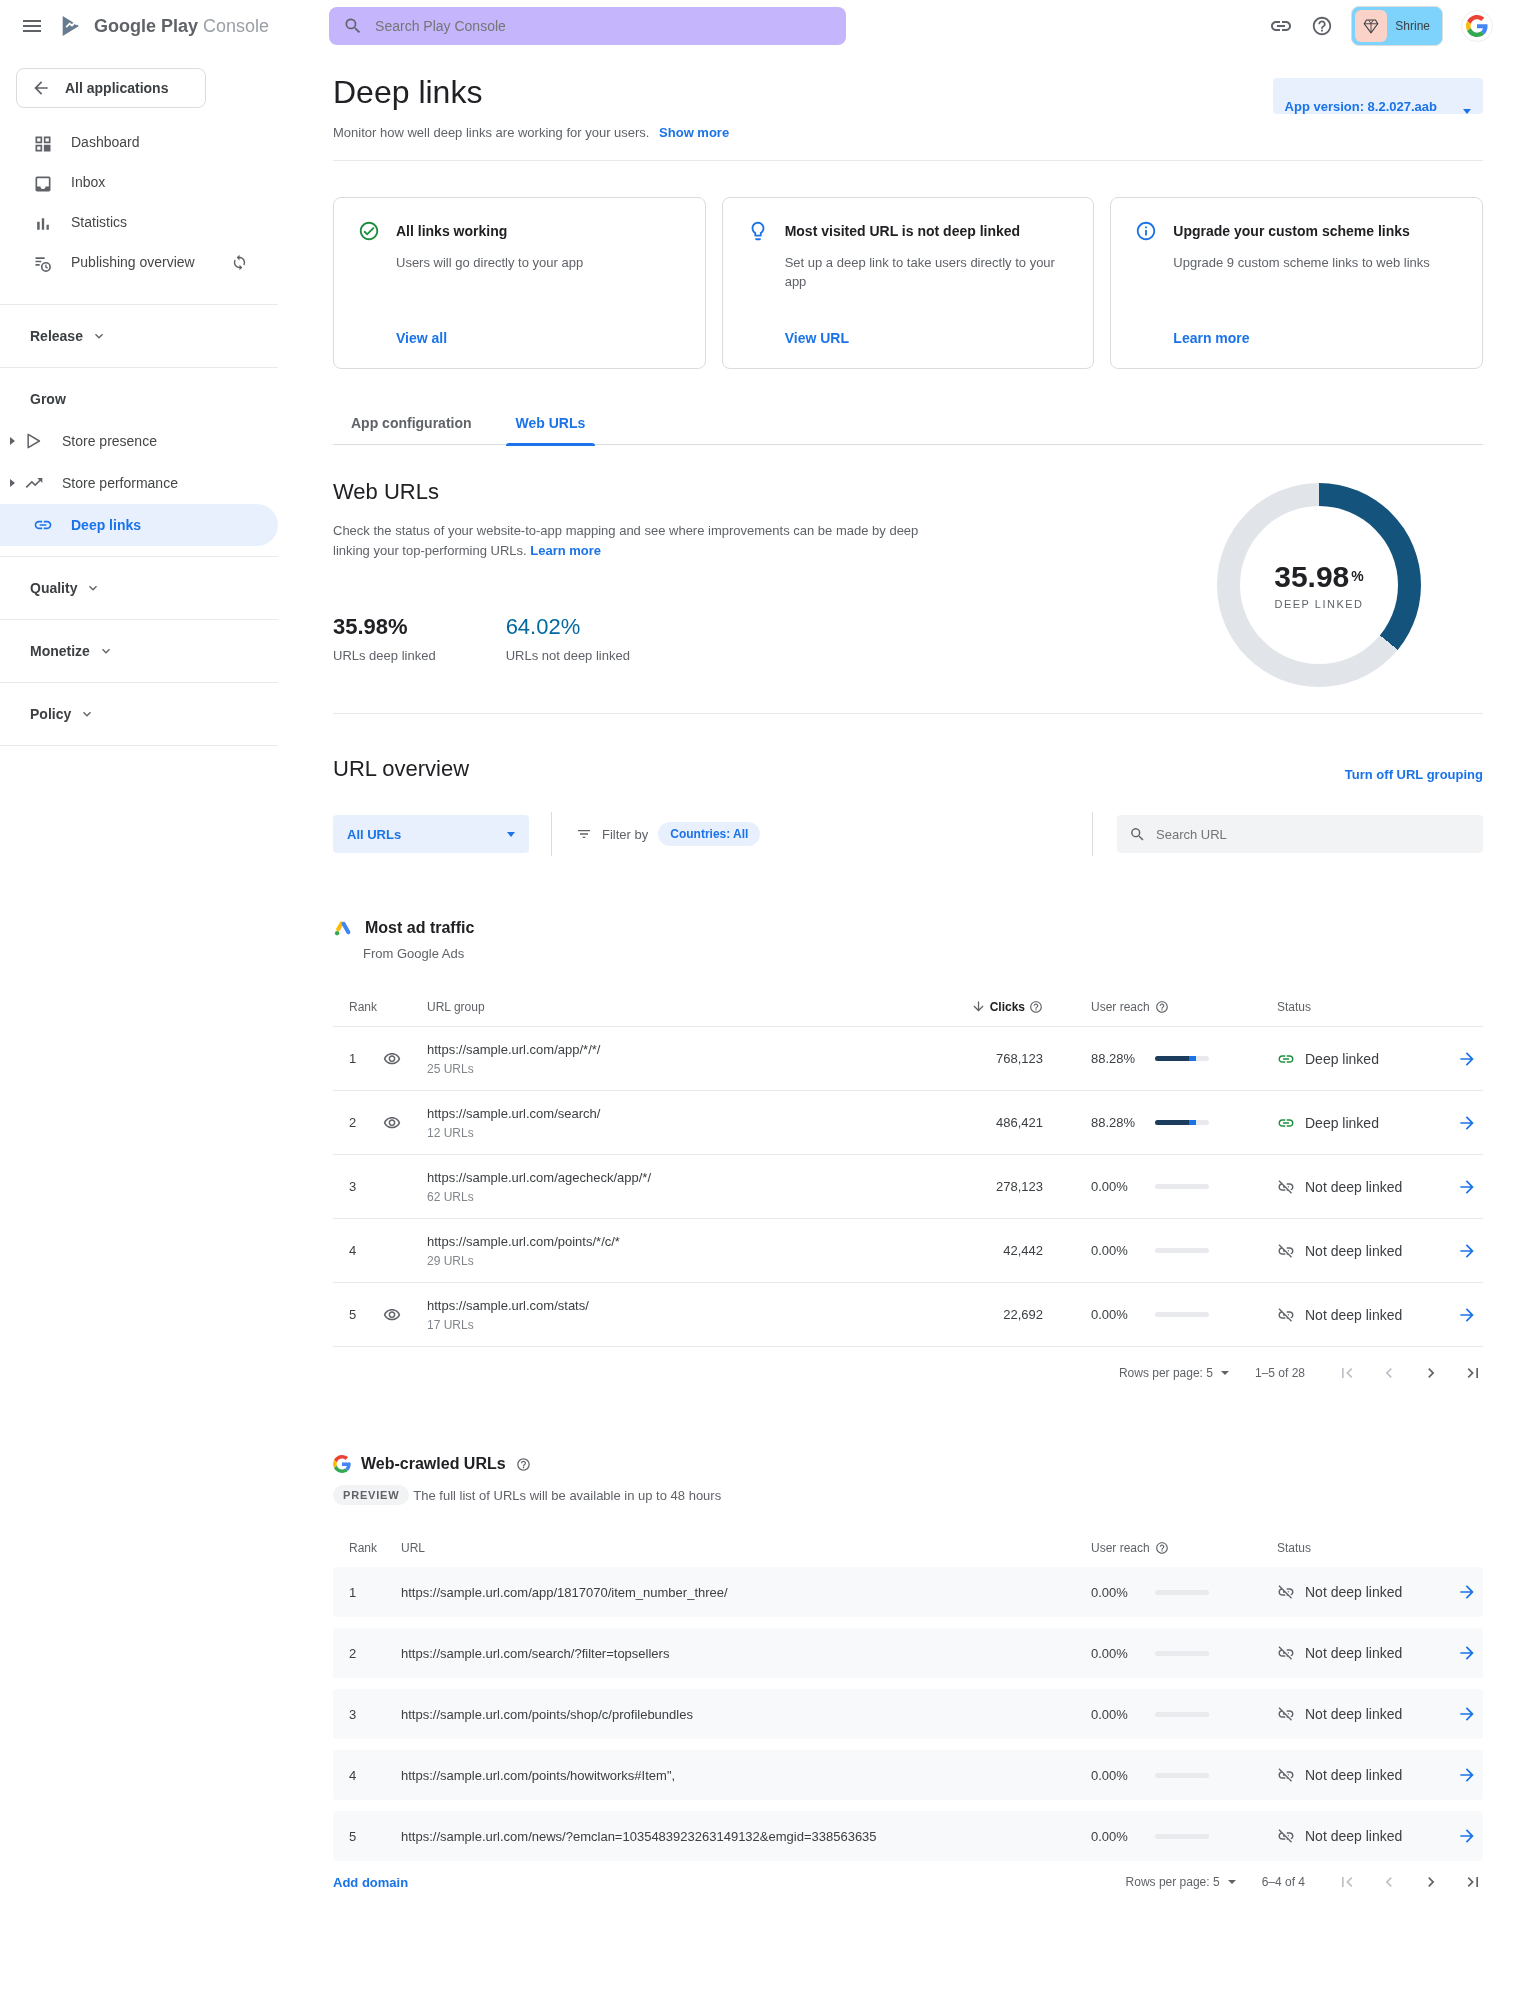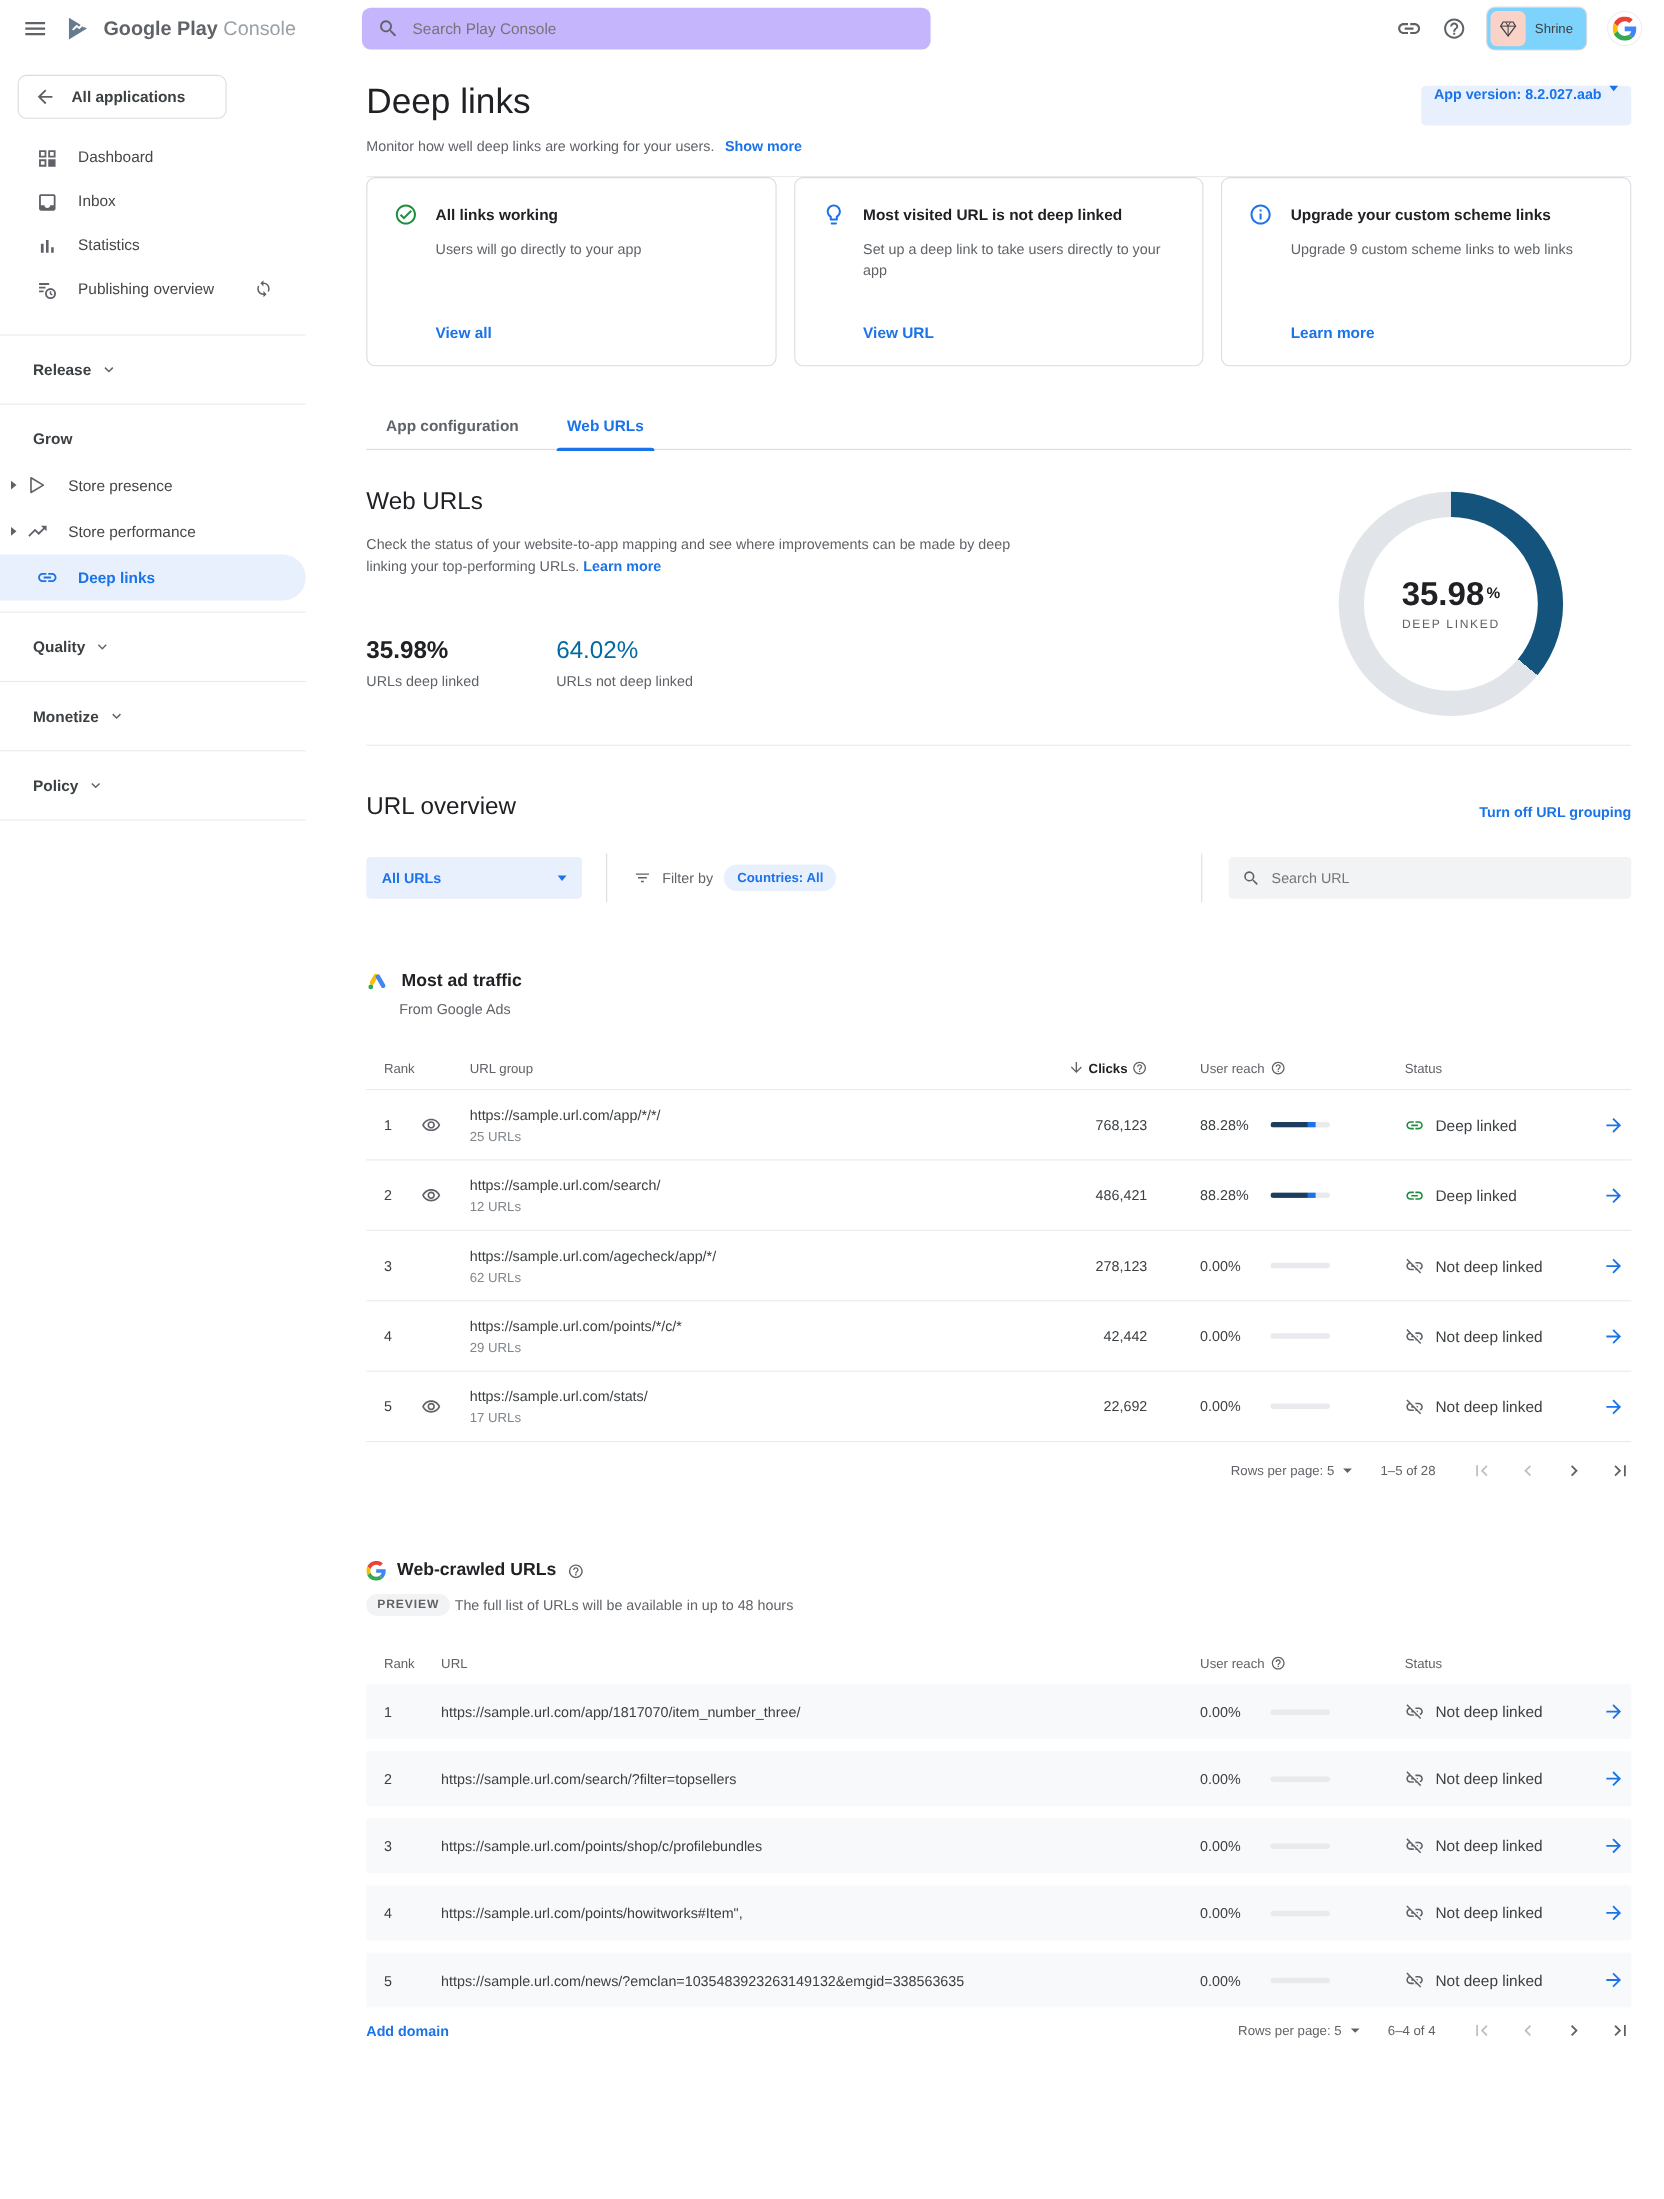--- a/index.html
+++ b/index.html
@@ -57,28 +57,28 @@
   .tree-item.selected { background:#e8f0fe; border-radius:0 21px 21px 0; color:#1a73e8;
     font-weight:bold; padding-left:33px; }
 
   
   .page-head { display:flex; align-items:flex-start; justify-content:space-between; margin-top:22px; }
   .page-title { font-size:32px; font-weight:400; color:#202124; letter-spacing:0; }
   .page-sub { margin-top:14px; font-size:13px; color:#5f6368; }
   a.blue, .blue-link { color:#1a73e8; text-decoration:none; font-weight:bold; cursor:pointer; }
   .page-sub .blue-link { margin-left:6px; }
   .ver-chip { margin-top:4px; background:#e8f0fe; border-radius:4px; height:36px;
-    display:flex; align-items:flex-start; gap:7px; padding:0 12px; color:#1a73e8;
+    display:flex; align-items:flex-end; gap:26px; padding:0 12px; color:#1a73e8;
     font-size:13px; font-weight:bold; cursor:pointer; white-space:nowrap; }
   .caret-down { width:0; height:0; border-top:5px solid #1a73e8;
     border-left:4px solid transparent; border-right:4px solid transparent; }
   .hdiv { border-top:1px solid #e8eaed; margin-top:20px; }
 
   
-  .cards { display:grid; grid-template-columns:1fr 1fr 1fr; gap:16px; }
+  .cards { display:grid; grid-template-columns:1fr 1fr 1fr; gap:16px; margin-top:36px; }
   .card { border:1px solid #dadce0; border-radius:8px; padding:22px 24px 20px; height:172px;
     display:flex; flex-direction:column; background:#fff; }
   .card-top { display:flex; align-items:center; gap:16px; }
   .card-title { font-size:14px; font-weight:bold; color:#202124; }
   .card-desc { margin:12px 0 0 38px; font-size:13px; color:#5f6368; line-height:1.45; max-width:300px; }
   .card-link { margin:auto 0 2px 38px; font-size:14px; }
 
   
   .tabs { display:flex; gap:8px; margin-top:46px; border-bottom:1px solid #dadce0; }
   .tab { padding:0 18px 13px; font-size:14px; font-weight:bold; color:#5f6368; cursor:pointer;

